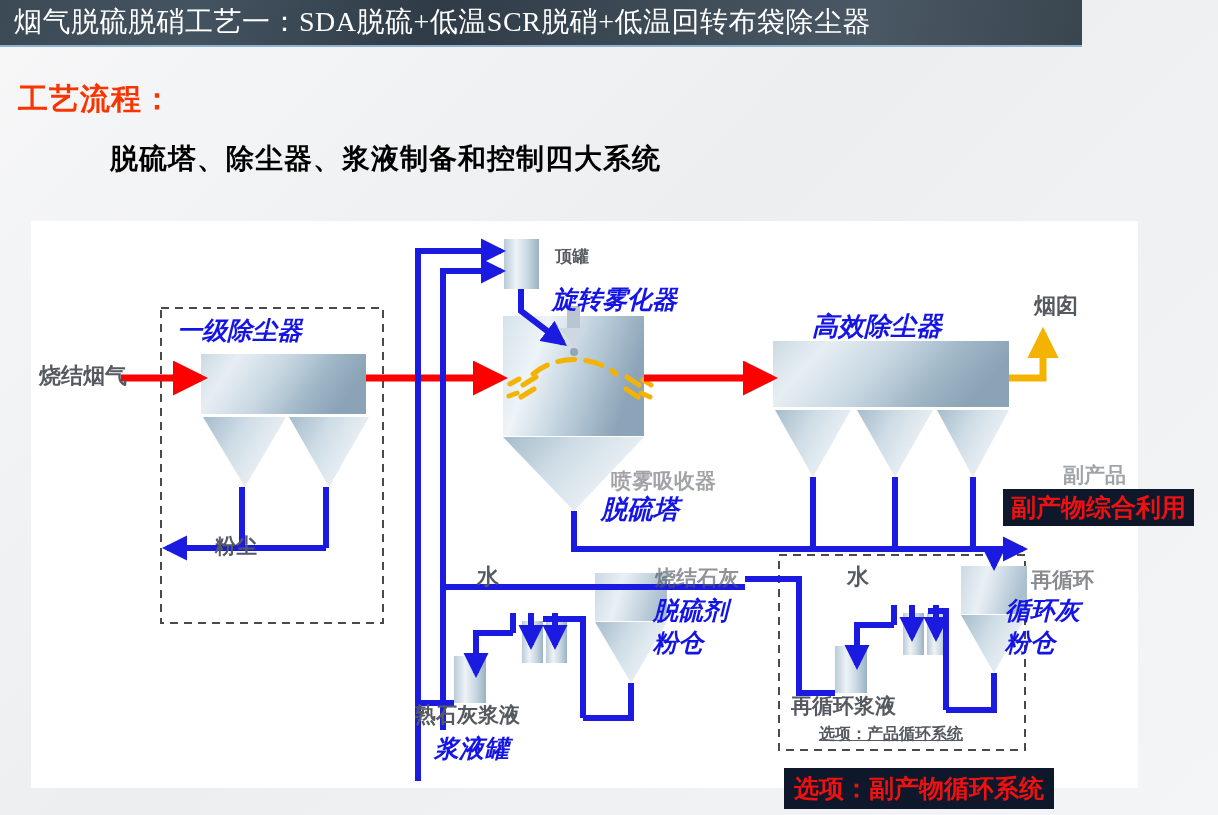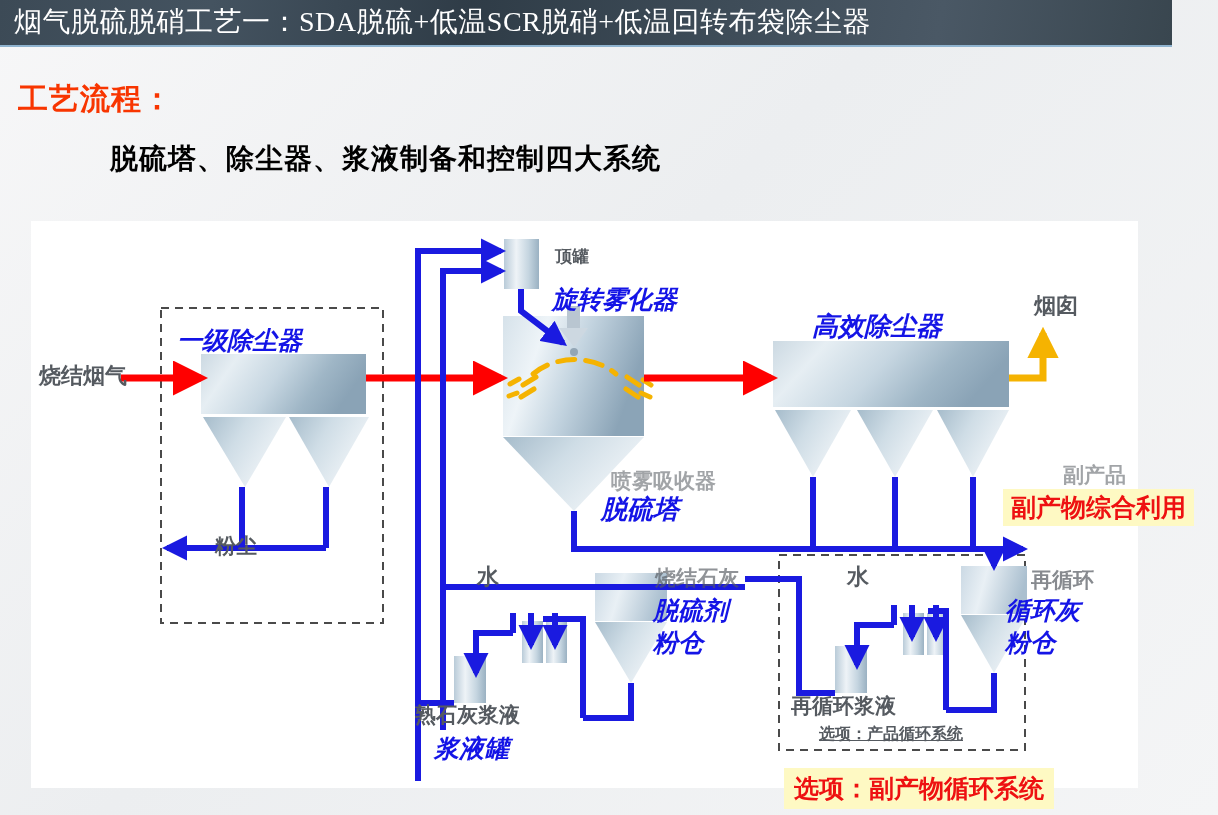--- a/index.html
+++ b/index.html
@@ -4,21 +4,21 @@
 <style>
   html,body{margin:0;padding:0;}
   body{
     width:1218px;height:815px;overflow:hidden;
     font-family:"Liberation Sans","DejaVu Sans",sans-serif;
     background:linear-gradient(135deg,#f7f7f8 0%,#eceef0 45%,#f4f5f6 100%);
     position:relative;
   }
   
   #titlebar{
-    position:absolute;left:0;top:0;width:1172px;height:47px;
+    position:absolute;left:0;top:0;width:1082px;height:47px;
     background:linear-gradient(100deg,#3c4a56 0%,#445360 18%,#2f3c47 40%,#3e4c58 62%,#4a5865 80%,#39464f 100%);
     border-bottom:2px solid #8fb3cf;
     box-sizing:border-box;
     padding-left:24px;
   }
   #titlebar-text{
     position:absolute;left:14px;top:3px;
     font-family:"Liberation Serif","DejaVu Serif",serif;
     font-size:28px;color:#ffffff;letter-spacing:.5px;white-space:nowrap;
   }
@@ -36,21 +36,21 @@
     position:absolute;left:31px;top:221px;width:1107px;height:567px;
     background:#ffffff;
   }
   #svgdiag{position:absolute;left:0;top:0;width:1107px;height:567px;}
   
   .lbl{position:absolute;white-space:nowrap;}
   .lbl-blue{color:#1414e6;font-weight:bold;font-style:italic;}
   .lbl-gray{color:#555a60;font-weight:bold;}
   .lbl-red{color:#ee1111;font-weight:bold;}
   
-  .red-plate{background:#fef9c3;padding:2px 8px;}
+  .red-plate{background:#0f172a;padding:2px 8px;}
 </style>
 </head>
 <body>
 
 <div id="titlebar">
   <div id="titlebar-text">烟气脱硫脱硝工艺一：SDA脱硫+低温SCR脱硝+低温回转布袋除尘器</div>
 </div>
 
 <div id="heading1">工艺流程：</div>
 <div id="heading2">脱硫塔、除尘器、浆液制备和控制四大系统</div>
@@ -209,21 +209,21 @@
       <path d="M881,384 L881,416" marker-end="url(#blueArrow)"></path>
       <path d="M905,384 L905,416" marker-end="url(#blueArrow)"></path>
       <path d="M863,404 L826,404 L826,444" marker-end="url(#blueArrow)"></path>
       <path d="M863,404 L863,384"></path>
       <path d="M804,472 L768,472 L768,358 L714,358"></path>
     </g>
   </svg>
 
   <div class="lbl lbl-gray" style="left:8px;top:140px;font-size:22px;">烧结烟气</div>
 
-  <div class="lbl lbl-blue" style="left:146px;top:103px;font-size:25px;">一级除尘器</div>
+  <div class="lbl lbl-blue" style="left:146px;top:93px;font-size:25px;">一级除尘器</div>
 
   <div class="lbl lbl-gray" style="left:184px;top:311px;font-size:21px;">粉尘</div>
 
 
   <div class="lbl lbl-gray" style="left:524px;top:24px;font-size:17px;">顶罐</div>
 
   <div class="lbl lbl-blue" style="left:521px;top:62px;font-size:25px;">旋转雾化器</div>
 
   <div class="lbl lbl-gray" style="left:580px;top:246px;font-size:21px;opacity:.55;">喷雾吸收器</div>
 

